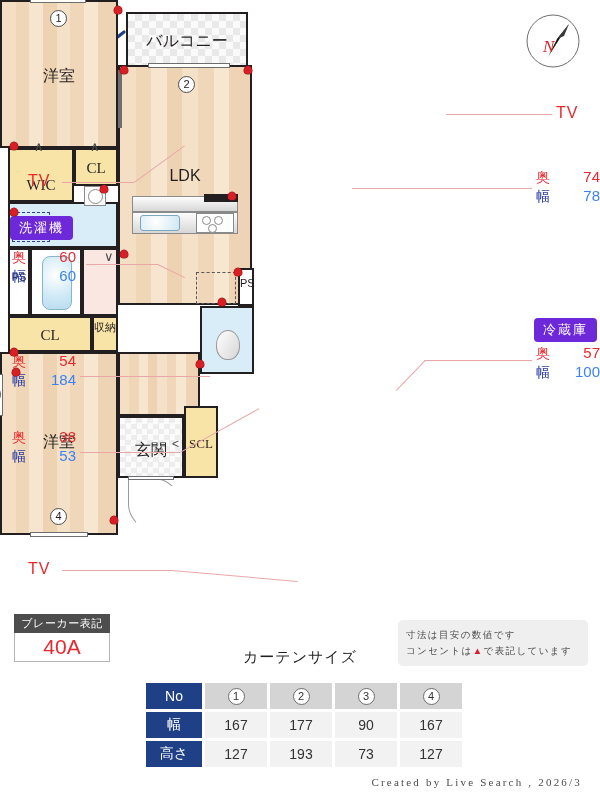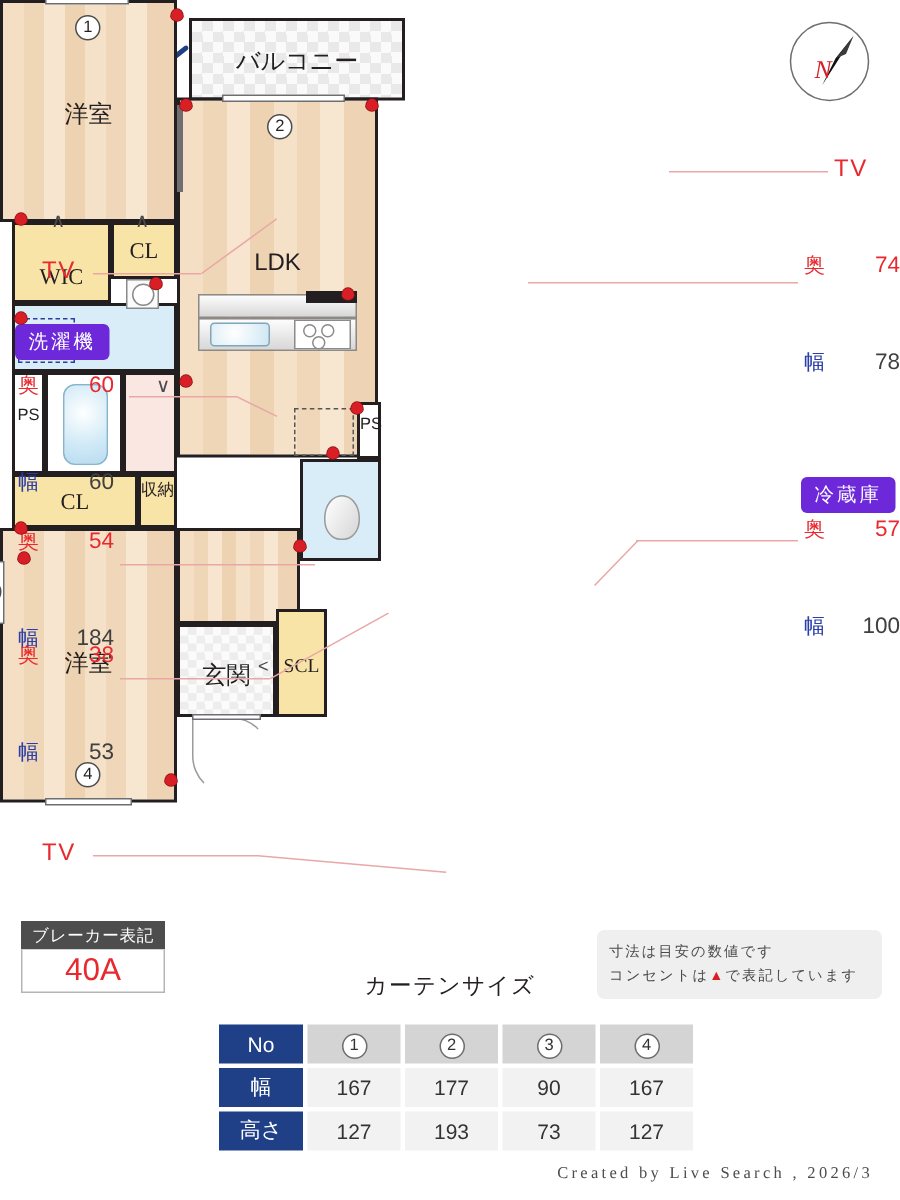--- a/index.html
+++ b/index.html
@@ -141,21 +141,21 @@
     letter-spacing: 2px;
     white-space: nowrap;
   }
   .dim-block { position: absolute; white-space: nowrap; }
   .dim-row { display: flex; align-items: baseline; line-height: 1.25; }
   .dim-key { font-size: 14px; width: 26px; }
   .dim-val { font-size: 15px; width: 38px; text-align: right; }
   .key-depth { color: #e8292f; }
   .key-width { color: #2b3ea8; }
   .val-depth { color: #e8292f; }
-  .val-width { color: #404040; margin-top: 46px; }
+  .val-width { color: #3b82f6; }
 
   .tv-label {
     position: absolute;
     color: #e8292f;
     font-size: 16px;
     letter-spacing: 1px;
   }
 
   .leader {
     position: absolute;
@@ -288,21 +288,21 @@
   </div>
 
   <div id="plan">
 
     <div class="room" style="left:0px; top:0px; width:118px; height:148px;">
       <div class="room-label" style="top:64px;">洋室</div>
     </div>
     <div class="window" style="left:30px; top:-2px; width:56px; height:5px;"></div>
     <div class="numcircle" style="left:50px; top:10px;">1</div>
 
-    <div class="balcony" style="left:126px; top:12px; width:144px; height:55px;">
+    <div class="balcony" style="left:126px; top:12px; width:122px; height:55px;">
       <div class="room-label" style="top:17px;">バルコニー</div>
     </div>
 
     <div class="room" style="left:118px; top:65px; width:134px; height:240px;">
       <div class="room-label" style="top:100px;">LDK</div>
     </div>
     <div class="window" style="left:148px; top:63px; width:82px; height:5px;"></div>
     <div class="numcircle" style="left:178px; top:76px;">2</div>
 
     <div class="thinwall" style="left:118px; top:70px; width:4px; height:58px;"></div>

